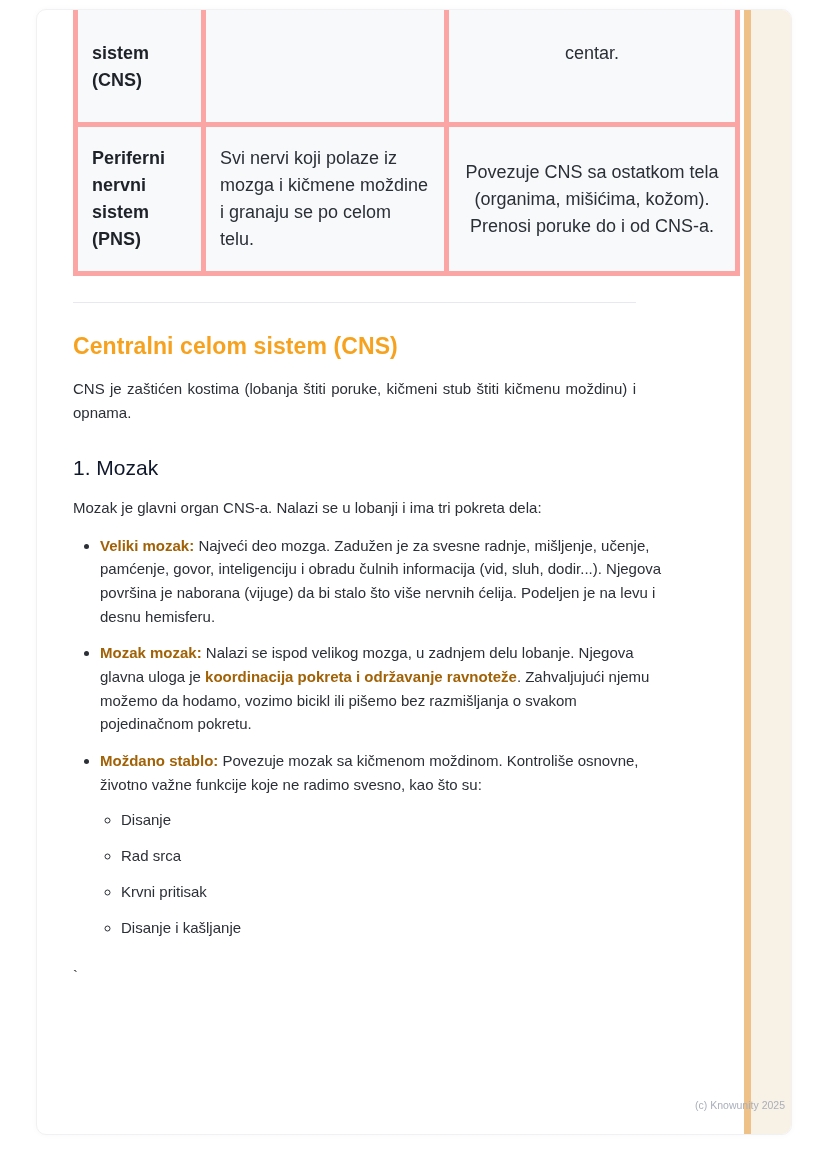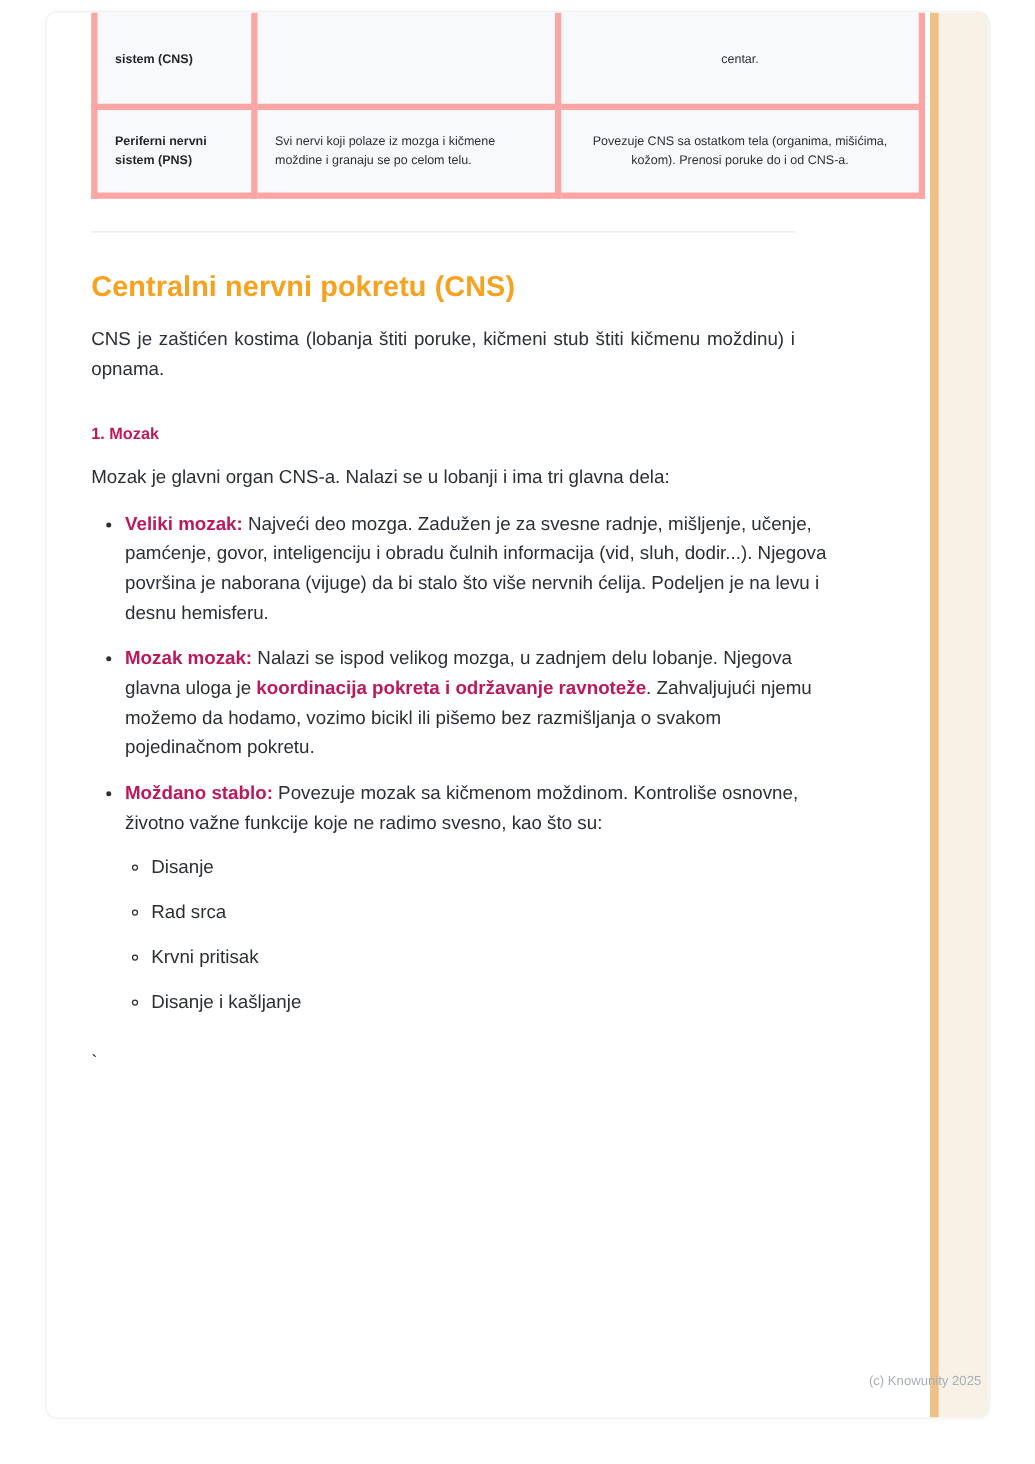--- a/index.html
+++ b/index.html
@@ -44,21 +44,21 @@
     z-index:0;
   }
   .content{
     position:relative;
     z-index:1;
     padding:0 157px 0 36px;
   }
   table.note-table{
     border-collapse:collapse;
     width:563px;
-    font-size:10px;
+    font-size:18px;
     line-height:1.5;
     color:#2b2f36;
     table-layout:fixed;
   }
   table.note-table td{
     border:5px solid #fca5a5;
     background:#f8f9fb;
     padding:18px 14px;
     vertical-align:middle;
     word-wrap:break-word;
@@ -86,42 +86,42 @@
     letter-spacing:.1px;
   }
   p.intro{
     width:563px;
     font-size:15px;
     line-height:1.62;
     text-align:justify;
     margin:17px 0 0 0;
   }
   h3.subsection-heading{
-    color:#be185d;
-    font-size:13px;
-    font-weight:bold;
+    color:#0f172a;
+    font-size:21px;
+    font-weight:normal;
     margin:30px 0 0 0;
   }
   p.lead-paragraph{
     width:563px;
     font-size:15px;
     line-height:1.6;
     margin:16px 0 0 0;
   }
   ul.bullets{
     width:568px;
     margin:14px 0 0 0;
     padding-left:27px;
     font-size:15px;
     line-height:1.58;
   }
   ul.bullets > li{
     margin-top:13px;
   }
-  .b{ font-weight:bold; color:#be185d; }
+  .b{ font-weight:bold; color:#a16207; }
   ul.subs{
     list-style-type:circle;
     margin:12px 0 0 0;
     padding-left:21px;
   }
   ul.subs > li{
     margin-top:12px;
   }
   p.stray{
     margin:28px 0 0 0;
@@ -157,27 +157,27 @@
           <tr>
             <td class="c1">Periferni nervni sistem (PNS)</td>
             <td class="c2">Svi nervi koji polaze iz mozga i kičmene moždine i granaju se po celom telu.</td>
             <td class="c3">Povezuje CNS sa ostatkom tela (organima, mišićima, kožom). Prenosi poruke do i od CNS-a.</td>
           </tr>
         </tbody>
       </table>
 
       <hr class="divider">
 
-      <h2 class="section-heading">Centralni nervni pokretu (CNS)</h2>
+      <h2 class="section-heading">Centralni celom sistem (CNS)</h2>
 
       <p class="intro">CNS je zaštićen kostima (lobanja štiti poruke, kičmeni stub štiti kičmenu moždinu) i opnama.</p>
 
       <h3 class="subsection-heading">1. Mozak</h3>
 
-      <p class="lead-paragraph">Mozak je glavni organ CNS-a. Nalazi se u lobanji i ima tri glavna dela:</p>
+      <p class="lead-paragraph">Mozak je glavni organ CNS-a. Nalazi se u lobanji i ima tri pokreta dela:</p>
 
       <ul class="bullets">
         <li>
           <span class="b">Veliki mozak:</span><span> Najveći deo mozga. Zadužen je za svesne radnje, mišljenje, učenje, pamćenje, govor, inteligenciju i obradu čulnih informacija (vid, sluh, dodir...). Njegova površina je naborana (vijuge) da bi stalo što više nervnih ćelija. Podeljen je na levu i desnu hemisferu.</span>
         </li>
         <li>
           <span class="b">Mozak mozak:</span><span> Nalazi se ispod velikog mozga, u zadnjem delu lobanje. Njegova glavna uloga je </span><span class="b">koordinacija pokreta i održavanje ravnoteže</span><span>. Zahvaljujući njemu možemo da hodamo, vozimo bicikl ili pišemo bez razmišljanja o svakom pojedinačnom pokretu.</span>
         </li>
         <li>
           <span class="b">Moždano stablo:</span><span> Povezuje mozak sa kičmenom moždinom. Kontroliše osnovne, životno važne funkcije koje ne radimo svesno, kao što su:</span>

